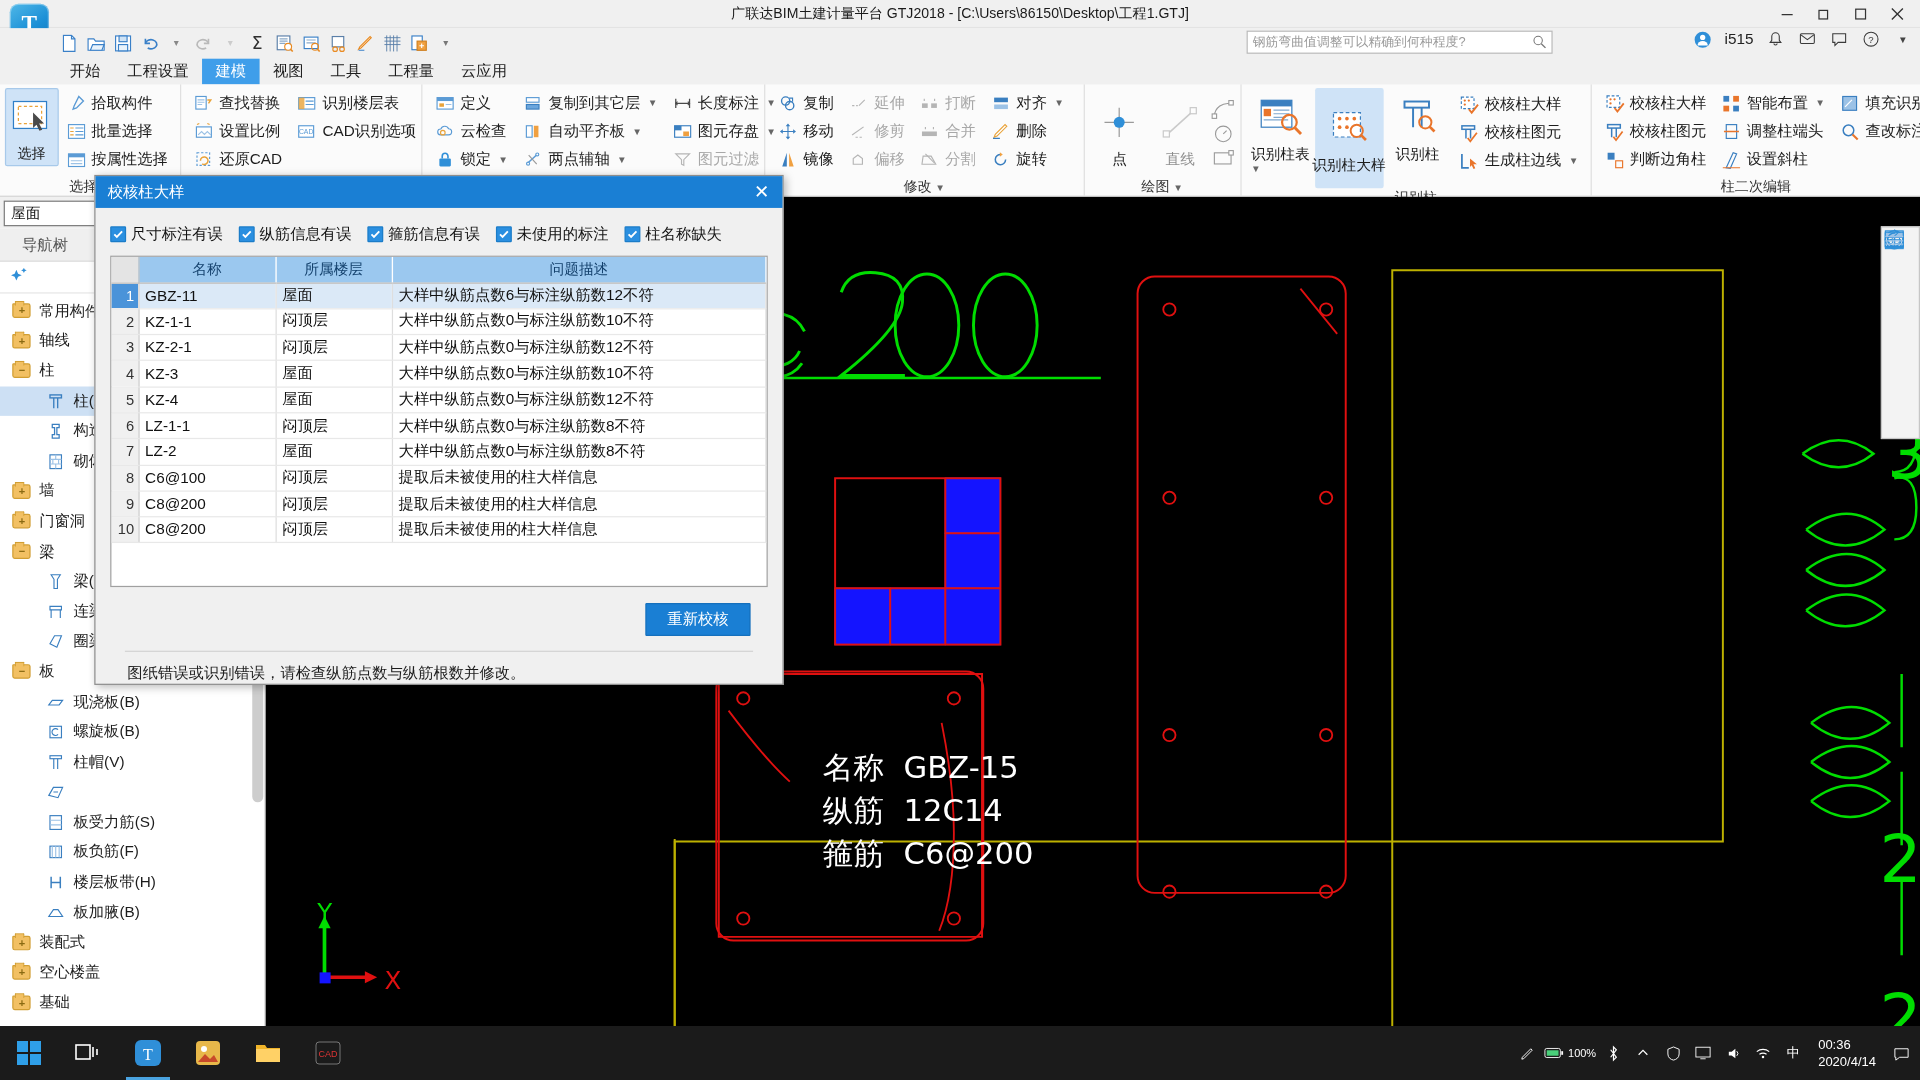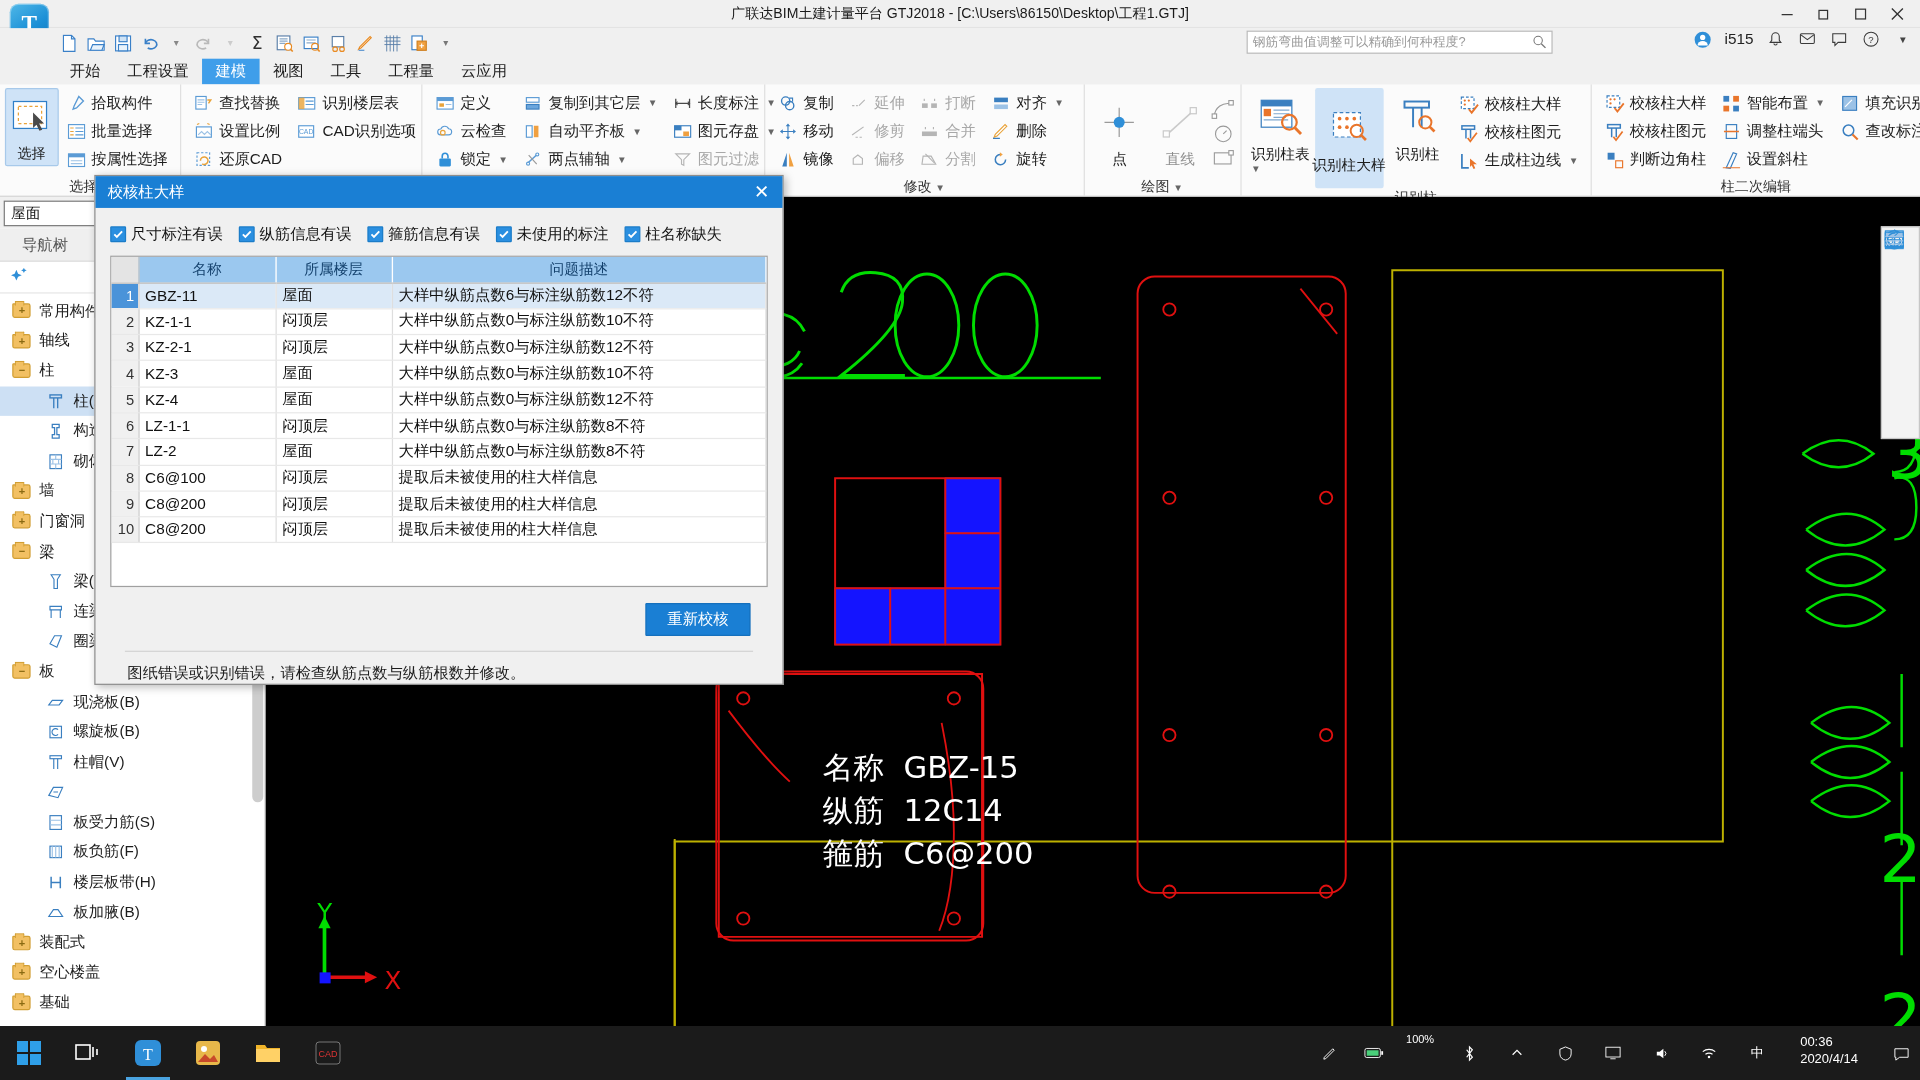--- a/index.html
+++ b/index.html
@@ -147,21 +147,21 @@
   .sbsep { width: 1px; height: 16px; background: #cdcdcd; margin: 0 4px; }
 
   
   .taskbar { position: absolute; left: 0; bottom: 0; width: 1920px; height: 54px; background: #1b1b1b;
              display: flex; align-items: center; }
   .startbtn { width: 58px; height: 54px; display: flex; align-items: center; justify-content: center; }
   .tb-search { width: 320px; height: 48px; background: #fff; display: flex; align-items: center; padding: 0 10px; gap: 10px; }
   .tb-search .txt { flex: 1; font-size: 14.5px; color: #444; }
   .tb-icon { width: 60px; height: 54px; display: flex; align-items: center; justify-content: center; position: relative; }
   .tb-icon.active:after { content:''; position:absolute; bottom:0; left:8px; right:8px; height:3px; background:#4aa3e0;}
-  .tray { margin-left: auto; display: flex; gap: 22px; padding-right: 6px; color: #fff; font-size: 12px;}
+  .tray { margin-left: auto; display: flex; align-items: center; gap: 4px; padding-right: 6px; color: #fff; font-size: 12px;}
   .tray .ti { width: 26px; height: 40px; display: flex; align-items: center; justify-content: center; }
   .clock { color: #fff; font-size: 13px; line-height: 17px; text-align: left; padding: 0 8px; }
 
   
   .dialog {
     position: absolute; left: 77px; top: 143px; width: 563px; height: 417px;
     background: #f0f0f0; border: 1px solid #8d8d8d; box-shadow: 2px 2px 7px rgba(0,0,0,.28);
     display: flex; flex-direction: column; z-index: 50;
   }
   .dlg-title { height: 26px; background: #1a7fd4; color: #fff; display: flex; align-items: center;

